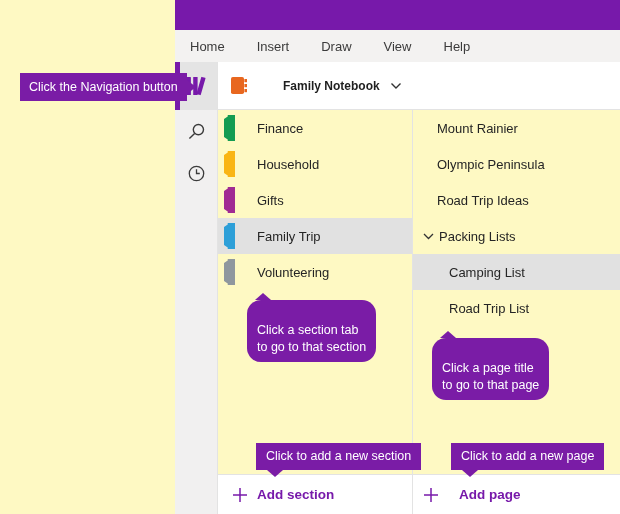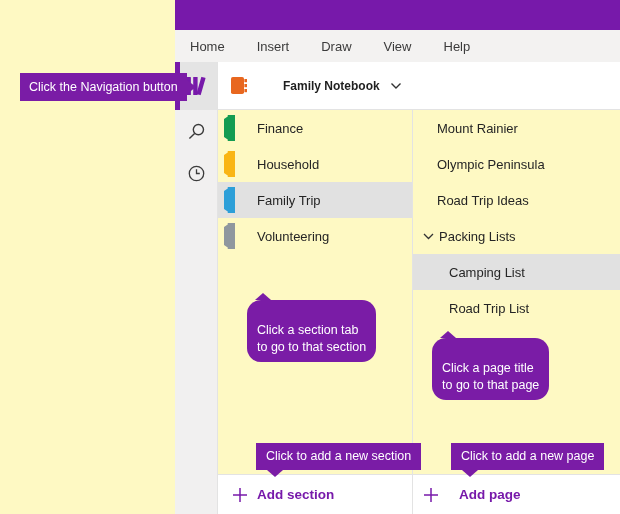--- a/index.html
+++ b/index.html
@@ -134,20 +134,24 @@
     <div class="section-col">
       <div class="list">
         <div class="srow">
           <span class="stab" style="background-color: rgb(20, 156, 82);"></span>
           <span class="slabel">Finance</span>
         </div>
         <div class="srow">
           <span class="stab" style="background-color: rgb(249, 181, 20);"></span>
           <span class="slabel">Household</span>
         </div>
+        <div class="srow">
+          <span class="stab" style="background-color: rgb(160, 43, 147);"></span>
+          <span class="slabel">Gifts</span>
+        </div>
         <div class="srow selected">
           <span class="stab" style="background-color: rgb(45, 159, 216);"></span>
           <span class="slabel">Family Trip</span>
         </div>
         <div class="srow">
           <span class="stab" style="background-color: rgb(143, 151, 158);"></span>
           <span class="slabel">Volunteering</span>
         </div>
       </div>
       <div class="add-row sec">

